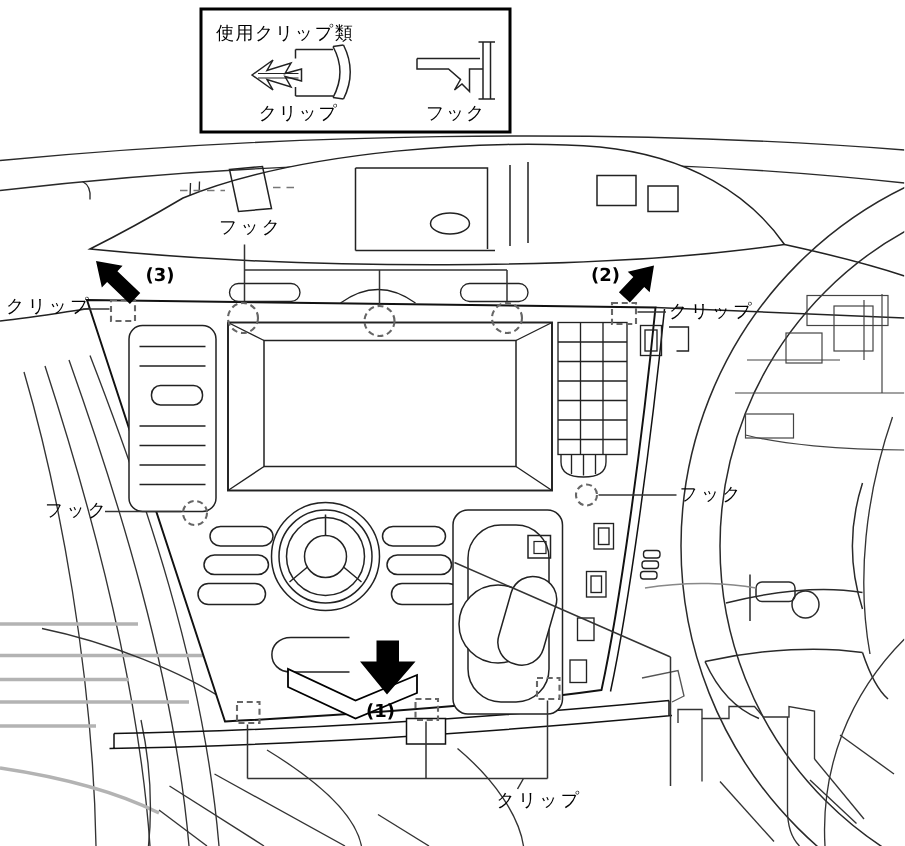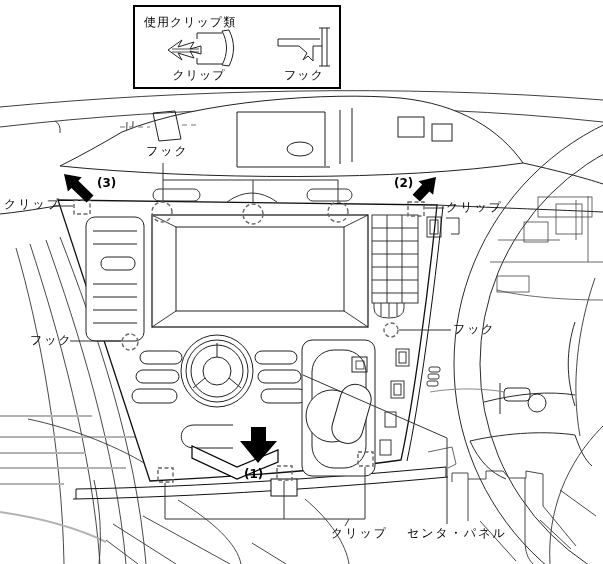--- a/index.html
+++ b/index.html
@@ -250,15 +250,14 @@
 
   <div class="lbl" style="left:146px;top:144px;">フック</div>
   <div class="lbl" style="left:4px;top:197px;">クリップ</div>
   <div class="lbl num" style="left:97px;top:176px;">(3)</div>
   <div class="lbl num" style="left:394px;top:176px;">(2)</div>
   <div class="lbl" style="left:446px;top:200px;">クリップ</div>
   <div class="lbl" style="left:30px;top:333px;">フック</div>
   <div class="lbl" style="left:453px;top:322px;">フック</div>
   <div class="lbl num" style="left:244px;top:467px;">(1)</div>
   <div class="lbl" style="left:331px;top:526px;">クリップ</div>
-  <div class="lbl" style="left:407px;top:526px;">センタ・パネル</div>
 
 </div>
 
 </body></html>

